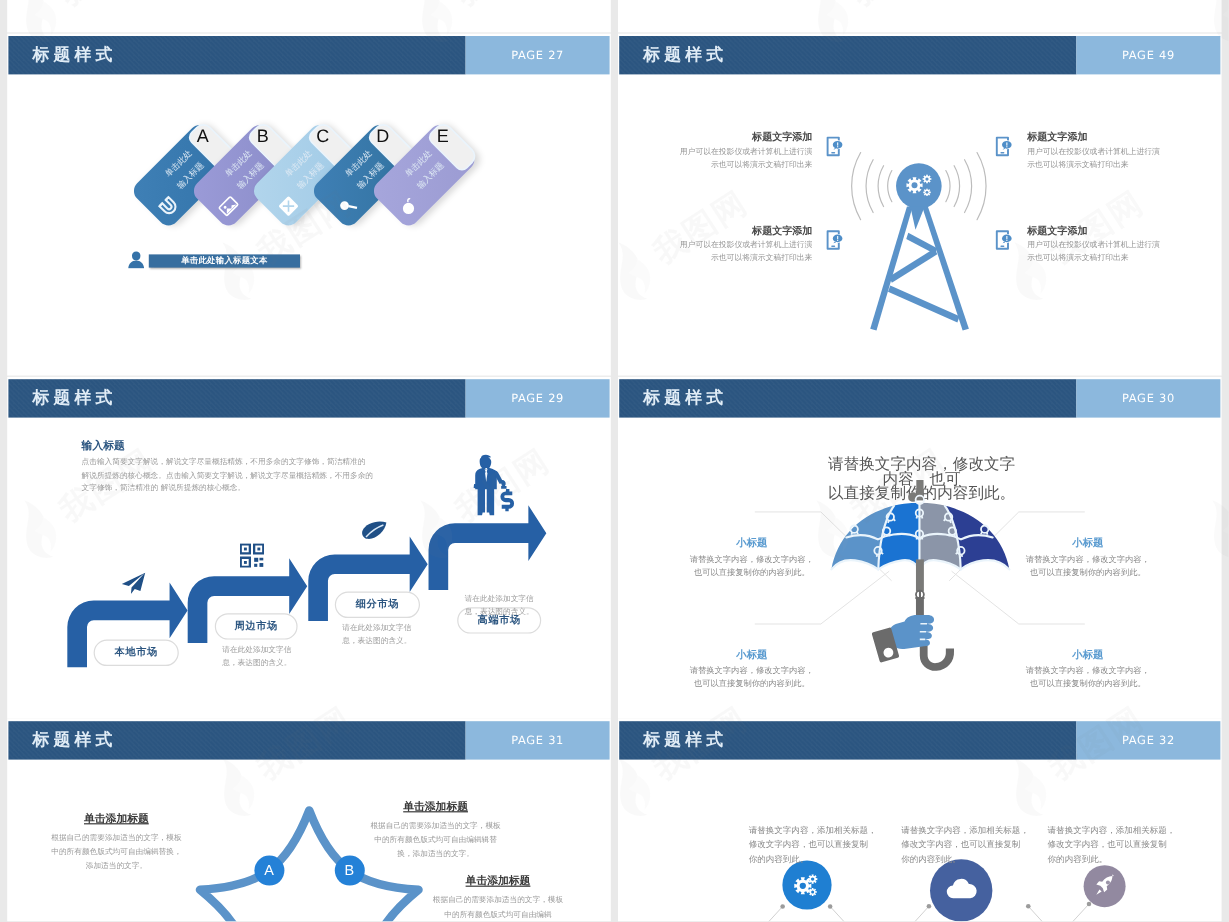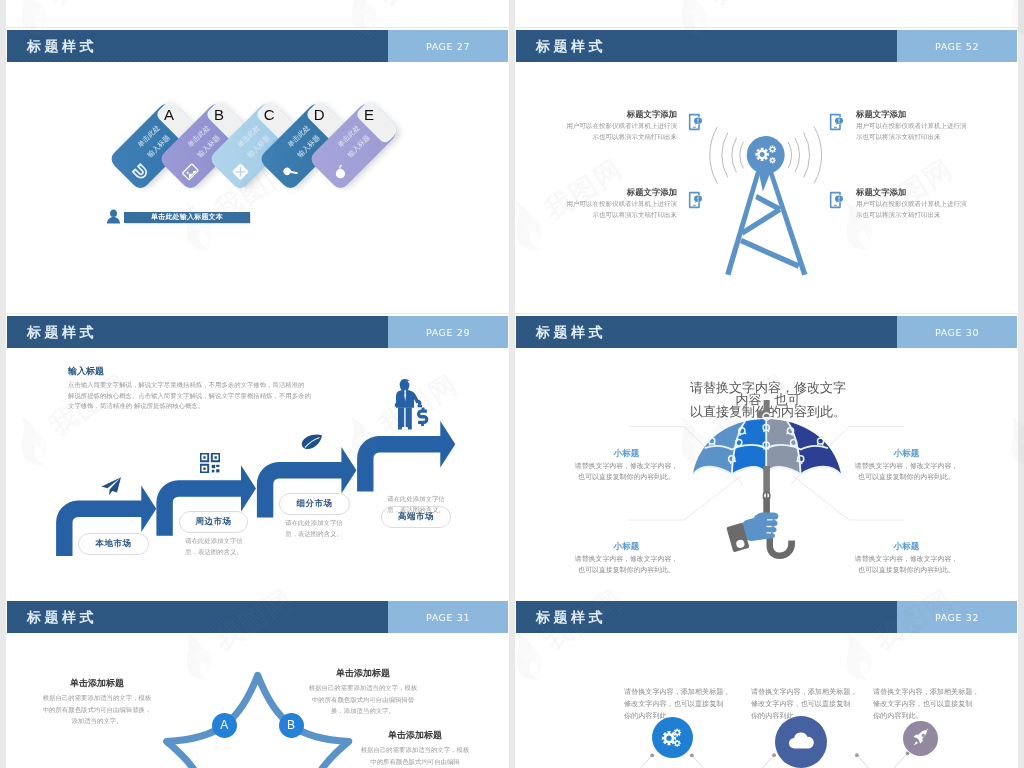--- a/index.html
+++ b/index.html
@@ -73,21 +73,21 @@
   .s29d{position:absolute;width:70px;font-size:6.4px;color:#9a9a9a;line-height:11px;text-align:center;}
 
   
   .s30c{position:absolute;}
   .s30c .h{font-size:8.6px;font-weight:bold;color:#5a9bd0;margin-bottom:3px;line-height:1;}
   .s30c .d{font-size:6.9px;color:#8a8a8a;line-height:11.5px;white-space:pre-line;text-align:center;}
   .s30t{position:absolute;font-size:13px;color:#555;line-height:12px;text-align:center;white-space:pre-line;}
 
   
   .s31b{position:absolute;}
-  .s31b .h{font-size:9px;font-weight:bold;color:#3a3a3a;margin-bottom:5px;line-height:1;}
+  .s31b .h{font-size:9px;font-weight:bold;color:#3a3a3a;margin-bottom:5px;line-height:1;text-decoration:underline;}
   .s31b .d{font-size:6.4px;color:#9a9a9a;line-height:11.5px;}
   .circbadge{position:absolute;width:25px;height:25px;border-radius:50%;background:#2481d7;
         display:flex;align-items:center;justify-content:center;}
   .circbadge span{color:#fff;font-size:12px;font-family:"Liberation Sans",sans-serif;}
 
   
   .s32c{position:absolute;width:107px;font-size:7.1px;color:#8a8a8a;line-height:11.8px;white-space:pre-line;}
   .circ{position:absolute;border-radius:50%;display:flex;align-items:center;justify-content:center;}
 </style>
 </head>
@@ -179,21 +179,21 @@
 
     </div>
   </div>
 
   <div class="slide c1 r0">
     <div class="titlebar">
       <div class="tb-main">
         <span class="t">标题样式</span>
       </div>
       <div class="tb-page">
-        <span class="p">PAGE 52</span>
+        <span class="p">PAGE 49</span>
       </div>
     </div>
     <div class="body">
 
       <svg class="tower" style="position:absolute;left:190px;top:18px;" width="120" height="205" viewBox="0 0 120 205">
         <g fill="none" stroke="#bcbcbc" stroke-width="1" stroke-linecap="round">
           <path d="M12.2 47.1 A56 56 0 0 0 12.2 103.1"></path>
           <path d="M109.2 47.1 A56 56 0 0 1 109.2 103.1"></path>
           <path d="M22.6 53.1 A44 44 0 0 0 22.6 97.1"></path>
           <path d="M98.8 53.1 A44 44 0 0 1 98.8 97.1"></path>

